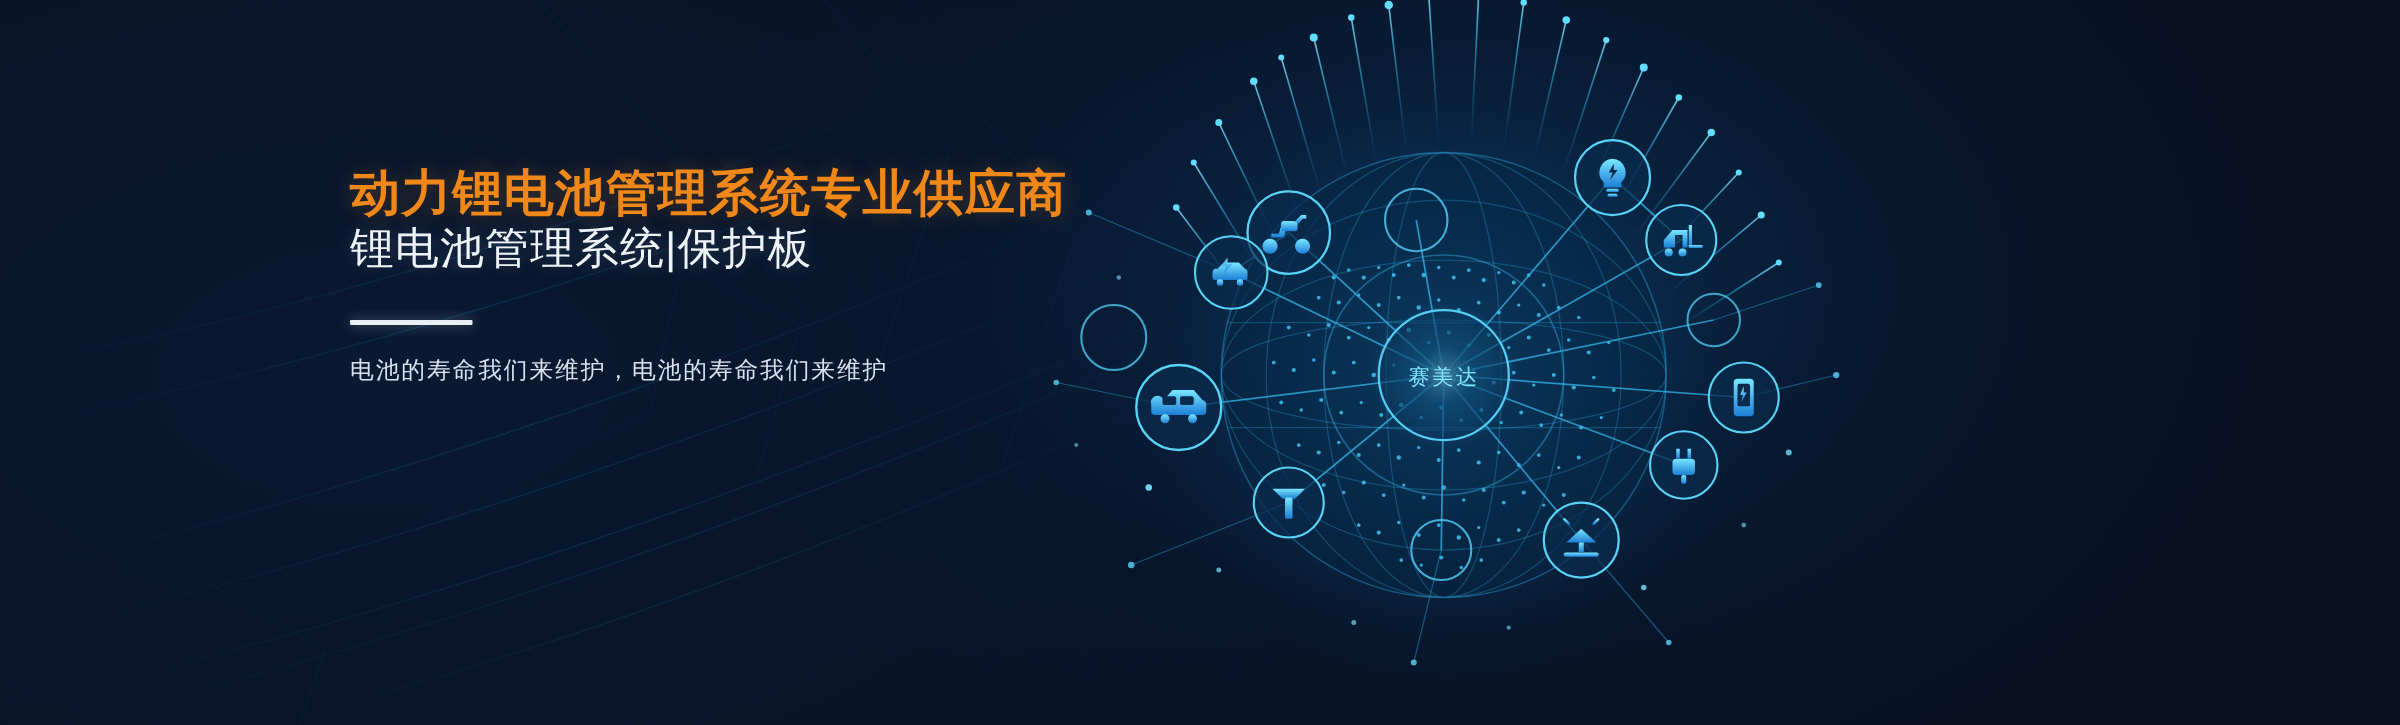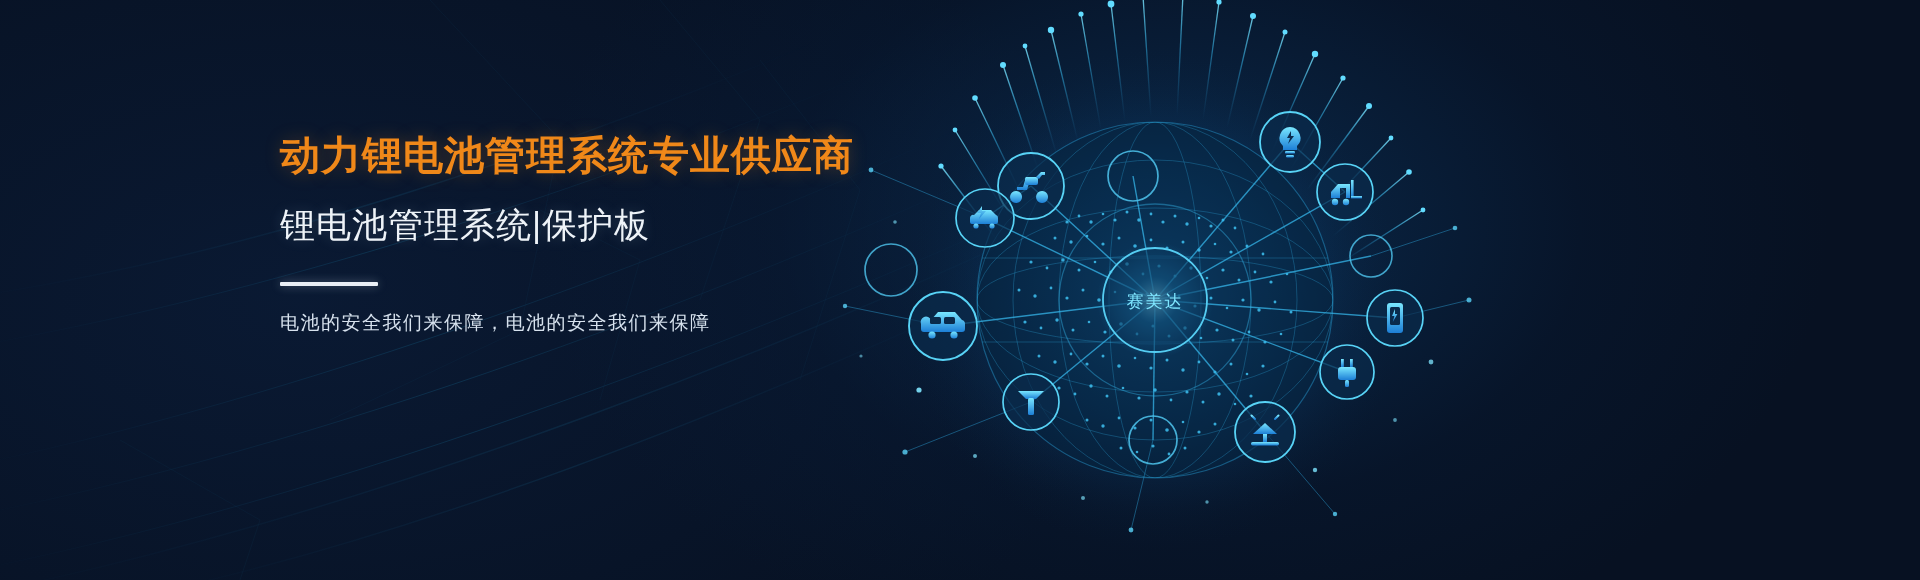--- a/index.html
+++ b/index.html
@@ -20,21 +20,21 @@
 
   
   .copy { position:absolute; left:280px; top:132px; width:620px; }
 
   .headline {
     font-size:40px; line-height:1.15; font-weight:700; letter-spacing:1px;
     color:#f08819; white-space:nowrap;
     text-shadow:0 0 18px rgba(240,136,25,0.28);
   }
   .subtitle {
-    margin-top:26px; font-size:35px; line-height:1.2; font-weight:400;
+    font-size:35px; line-height:1.2; font-weight:400;
     letter-spacing:1px; color:#eef3f8; white-space:nowrap;
     text-shadow:0 0 14px rgba(200,225,255,0.18);
   }
   .divider {
     margin-top:36px; width:98px; height:4px; background:#e9eef5; border-radius:1px;
     box-shadow:0 0 10px rgba(220,235,255,0.35);
   }
   .tagline {
     margin-top:24px; font-size:19px; line-height:1.4; letter-spacing:1.5px;
     color:#d7e2ee; white-space:nowrap;
@@ -86,21 +86,21 @@
         <path d="M120,440 L260,520 L240,580"></path>
         <path d="M540,210 L640,260 L600,400"></path>
       </g>
     </svg>
   </div>
 
   <div class="copy">
     <div class="headline">动力锂电池管理系统专业供应商</div>
     <div class="subtitle">锂电池管理系统|保护板</div>
     <div class="divider"></div>
-    <div class="tagline">电池的安全我们来保障，电池的安全我们来保障</div>
+    <div class="tagline">电池的寿命我们来维护，电池的寿命我们来维护</div>
   </div>
 
   <div class="globe-art">
     <svg viewBox="0 0 640 640" aria-hidden="true">
       <defs>
         <radialGradient id="globeGlow" cx="50%" cy="50%" r="50%">
           <stop offset="0%" stop-color="#1b7fc4" stop-opacity=".55"></stop>
           <stop offset="55%" stop-color="#0f4f86" stop-opacity=".30"></stop>
           <stop offset="100%" stop-color="#08233f" stop-opacity="0"></stop>
         </radialGradient>

